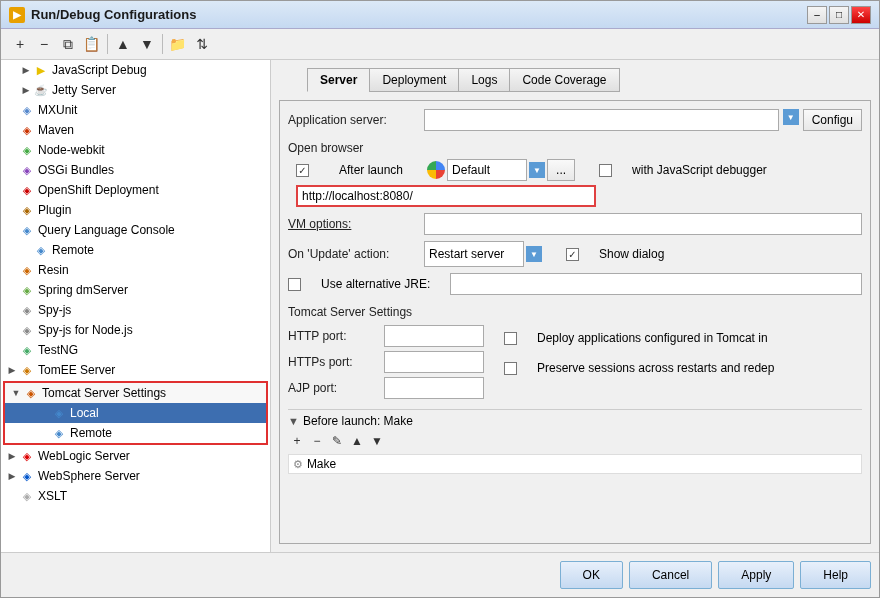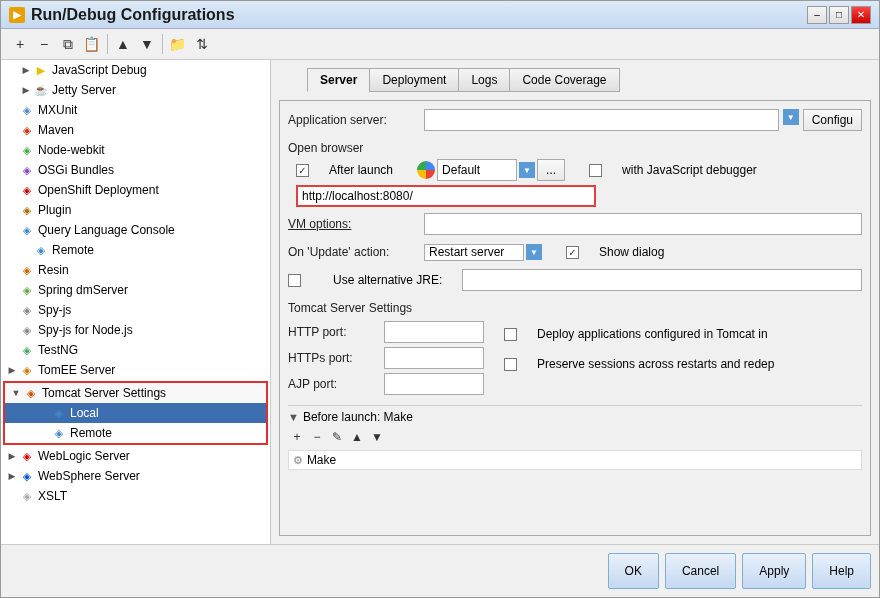--- a/index.html
+++ b/index.html
@@ -30,21 +30,21 @@
       height: 16px;
       margin-right: 6px;
       background: #e8a000;
       border-radius: 2px;
       display: flex; align-items: center; justify-content: center;
       font-size: 10px; color: white; font-weight: bold;
     }
 
     .title-bar-text {
       flex: 1;
-      font-size: 16px;
+      font-size: 13px;
       font-weight: bold;
       color: #1a1a1a;
     }
 
     .title-bar-buttons {
       display: flex;
       gap: 2px;
     }
 
     .tb-btn {
@@ -276,22 +276,22 @@
       background: white;
       border: 1px solid #ddd;
     }
 
     .dialog-buttons {
       display: flex;
       gap: 6px;
     }
 
     .dialog-btn {
-      height: 36px;
-      padding: 0 16px;
+      height: 28px;
+      padding: 0 22px;
       border: 1px solid #7bafd4;
       background: linear-gradient(to bottom, #e8f0fb, #c5d9f1);
       cursor: pointer;
       font-size: 12px;
       border-radius: 2px;
     }
 
     
     .icon-js { color: #e8c000; }
     .icon-jetty { color: #e87000; }
@@ -484,21 +484,21 @@
             <button class="btn-small">Configu</button>
           </div>
         </div>
 
         <div>
           <div class="form-row">
             <span class="form-label">Open browser</span>
           </div>
           <div class="form-row" style="padding-left: 8px;">
             <div class="checkbox checked"></div>
-            <span style="margin-left:4px;">After launch</span>
+            <span style="margin-left:14px;">After launch</span>
             <div style="display:flex; align-items:center; gap:2px; margin-left:8px;">
               <div style="width:18px; height:18px; border-radius:50%; background: conic-gradient(#4285f4 0deg 90deg, #ea4335 90deg 180deg, #fbbc05 180deg 270deg, #34a853 270deg 360deg);"></div>
               <div style="min-width:80px; height:22px; border:1px solid #aaa; background:white; display:flex; align-items:center; padding:0 4px;">Default</div>
               <div class="dropdown-arrow">▼</div>
               <button class="btn-small">...</button>
             </div>
             <div class="checkbox" style="margin-left:8px;"></div>
             <span style="margin-left:4px;">with JavaScript debugger</span>
           </div>
 
@@ -508,30 +508,30 @@
         </div>
 
         <div class="form-row">
           <span class="form-label underline">VM options:</span>
           <input type="text" class="text-input" style="flex: 1 1 0%;">
         </div>
 
         <div class="form-row">
           <span class="form-label">On 'Update' action:</span>
           <div style="display:flex; align-items:center; gap:2px;">
-            <div style="min-width:100px; height:17px; border:1px solid #aaa; background:white; display:flex; align-items:center; padding:0 4px;">Restart server</div>
+            <div style="min-width:100px; height:26px; border:1px solid #aaa; background:white; display:flex; align-items:center; padding:0 4px;">Restart server</div>
             <div class="dropdown-arrow">▼</div>
           </div>
           <div class="checkbox checked" style="margin-left:8px;"></div>
           <span style="margin-left:4px;">Show dialog</span>
         </div>
 
         <div class="form-row">
           <div class="checkbox"></div>
-          <span style="margin-left:16px; margin-right:4px;text-align:center;">Use alternative JRE:</span>
+          <span style="margin-left:4px; margin-right:4px;text-align:center;">Use alternative JRE:</span>
           <input type="text" class="text-input" style="flex: 1 1 0%;">
         </div>
 
         <div style="margin-top:4px;">
           <div class="group-title">Tomcat Server Settings</div>
           <div style="display:flex; gap:20px;">
             <div style="display:flex; flex-direction:column; gap:4px;">
               <div class="form-row">
                 <span class="form-label" style="min-width:80px;">HTTP port:</span>
                 <input type="text" class="text-input" style="width: 100px;">

